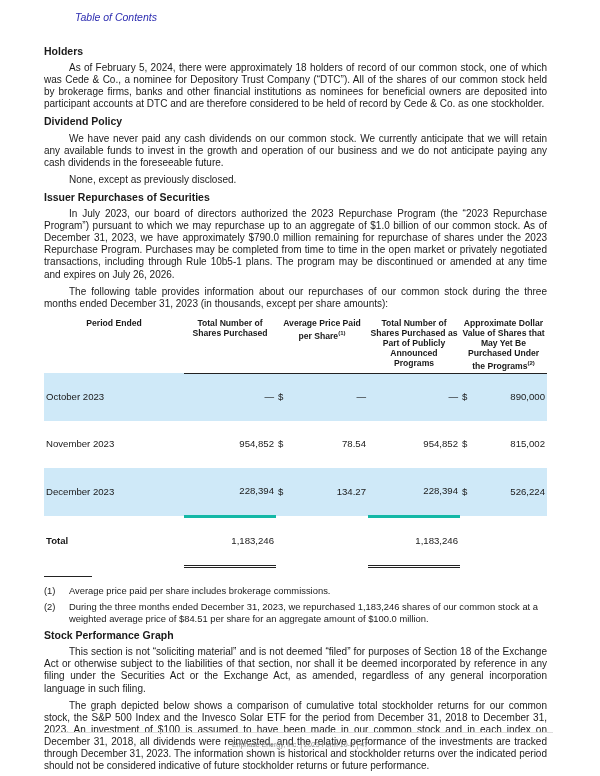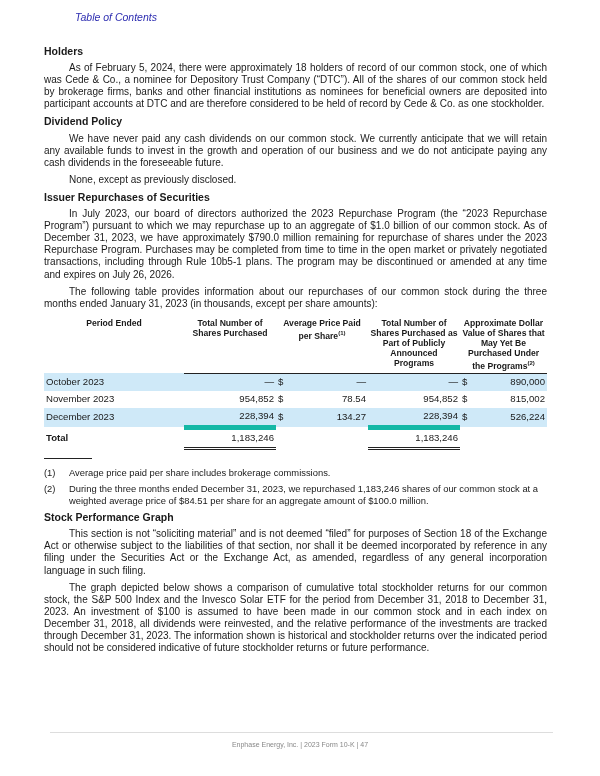--- a/index.html
+++ b/index.html
@@ -8,25 +8,25 @@
   .toc { position: absolute; left: 75px; top: 11px; font-size: 10.5px; font-style: italic;
          color: #2b2bb0; cursor: pointer; }
   .content { position: absolute; left: 44px; top: 45px; width: 503px; font-size: 10px; line-height: 12.1px; }
   h3 { font-size: 10.5px; font-weight: bold; margin: 0 0 5px 0; }
   p { margin: 0 0 5px 0; text-align: justify; text-indent: 25px; }
   .sec { margin-bottom: 3px; }
   table.rep { width: 503px; border-collapse: collapse; font-size: 9.6px; margin-top: 8px; }
   table.rep th { font-weight: bold; font-size: 8.6px; line-height: 10px; text-align: center; vertical-align: top;
                  padding: 0 2px 2px 2px; }
   table.rep th.bar { border-bottom: 1.5px solid #222; }
-  table.rep td { padding: 1px 2px; height: 15px; }
+  table.rep td { padding: 16px 2px; height: 15px; }
   tr.shade td { background: #cfe9f8; }
   td.num { text-align: right; }
   td.dol { text-align: left; width: 10px; padding-left: 4px; }
-  td.top { border-top: 5px solid #14b8a6; }
+  td.top { border-top: 3px solid #14b8a6; }
   td.dbl { border-bottom: 3px double #222; }
   sup { font-size: 6px; }
   .rule { width: 48px; border-top: 1px solid #222; margin: 8px 0 8px 0; }
   .fn { display: flex; font-size: 9.4px; line-height: 11.5px; margin-bottom: 5px; }
   .fn .mk { width: 25px; flex: none; }
   .footer-line { position: absolute; left: 50px; width: 503px; top: 732px; border-top: 1px solid #dddddd; }
   .footer { position: absolute; top: 741px; left: 0; width: 600px; text-align: center; font-size: 7px; color: #888; }
 </style>
 </head>
 <body>
@@ -45,21 +45,21 @@
     <p>We have never paid any cash dividends on our common stock. We currently anticipate that we will retain any available funds to invest in the growth and operation of our business and we do not anticipate paying any cash dividends in the foreseeable future.</p>
   </div>
 
   <div class="sec">
     <p>None, except as previously disclosed.</p>
   </div>
 
   <div class="sec">
     <h3>Issuer Repurchases of Securities</h3>
     <p>In July 2023, our board of directors authorized the 2023 Repurchase Program (the “2023 Repurchase Program”) pursuant to which we may repurchase up to an aggregate of $1.0 billion of our common stock. As of December 31, 2023, we have approximately $790.0 million remaining for repurchase of shares under the 2023 Repurchase Program. Purchases may be completed from time to time in the open market or privately negotiated transactions, including through Rule 10b5-1 plans. The program may be discontinued or amended at any time and expires on July 26, 2026.</p>
-    <p>The following table provides information about our repurchases of our common stock during the three months ended January 31, 2023 (in thousands, except per share amounts):</p>
+    <p>The following table provides information about our repurchases of our common stock during the three months ended December 31, 2023 (in thousands, except per share amounts):</p>
 
     <table class="rep">
       <colgroup>
         <col style="width:140px">
           <col style="width:92px">
         <col style="width:14px">
           <col style="width:78px">
         <col style="width:92px">
         <col style="width:14px">
           <col style="width:73px">

